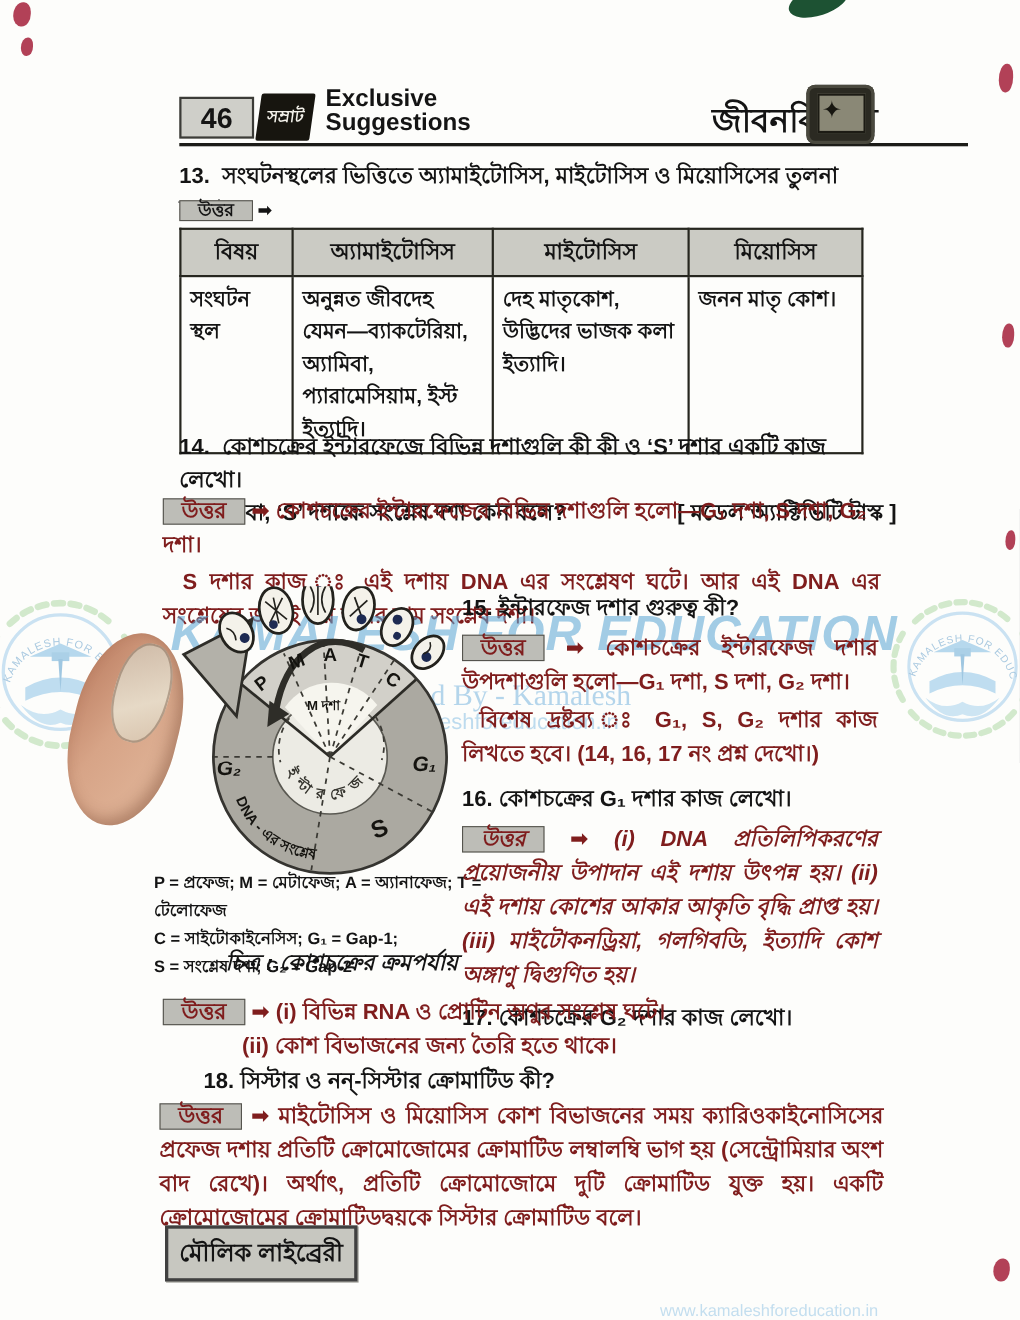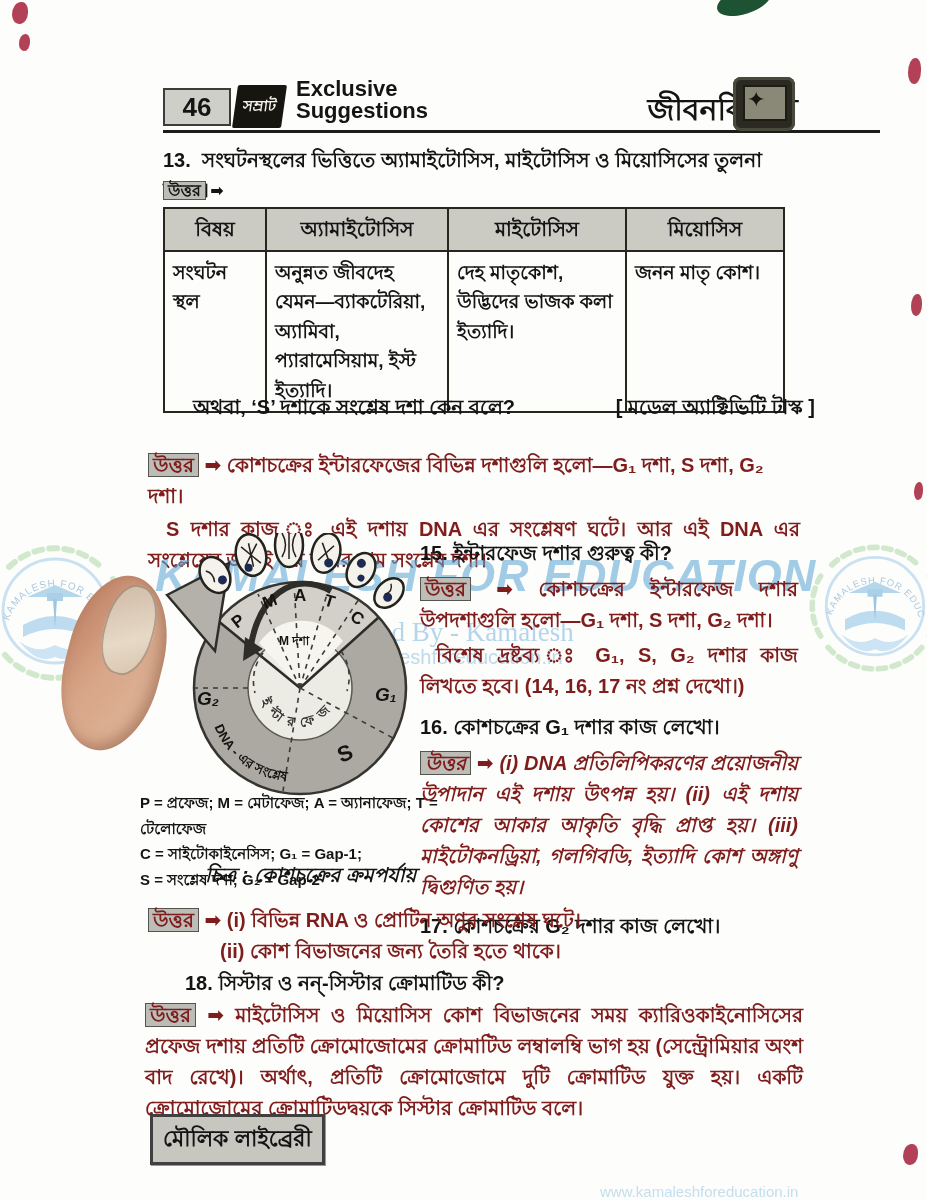--- a/index.html
+++ b/index.html
@@ -15,21 +15,21 @@
   .subject{font-size:30px;font-weight:bold;}
   .hrule{background:#1c1c18;height:3px;}
   .badge{background:#2b2a22;border-radius:8px;width:62px;height:54px;box-shadow:inset 0 0 0 3px #4a493e;}
   .badge .inner{position:absolute;left:10px;top:8px;width:40px;height:32px;background:#8a8876;
                 border:2px solid #1c1b14;}
   .badge .glyph{position:absolute;left:14px;top:10px;font-size:22px;color:#171610;}
   .greensliver{background:#1d5233;border-radius:50%;}
   
   .qline{font-size:20px;font-weight:bold;line-height:1.5;}
   .aline{font-size:20px;font-weight:bold;line-height:1.55;color:#7f1d1d;}
-  .anslabel{background:#bdbdb7;border:1px solid #55544e;padding:0 4px;font-weight:bold;}
+  .anslabel{background:#bdbdb7;border:1px solid #55544e;padding:0 16px;font-weight:bold;}
   .arrow{font-weight:bold;}
   
   table.cmp{border-collapse:collapse;width:620px;table-layout:fixed;border-radius:30px;}
   table.cmp th,table.cmp td{border:2.5px solid #26261f;font-weight:bold;vertical-align:top;
         padding:6px 8px;font-size:19px;line-height:1.55;}
   table.cmp th{background:#cbcbc4;font-size:20px;text-align:center;padding:5px 4px;}
   
   .wm-big{font-size:45px;font-weight:800;font-style:italic;letter-spacing:1px;
           color:rgba(96,168,214,0.58);white-space:nowrap;}
   .wm-presented{font-family:"Liberation Serif","DejaVu Serif",serif;font-size:27px;
@@ -109,20 +109,22 @@
         <td>সংঘটন স্থল</td>
         <td>অনুন্নত জীবদেহ যেমন—ব্যাকটেরিয়া, অ্যামিবা, প্যারামেসিয়াম, ইস্ট ইত্যাদি।</td>
         <td>দেহ মাতৃকোশ, উদ্ভিদের ভাজক কলা ইত্যাদি।</td>
         <td>জনন মাতৃ কোশ।</td>
       </tr>
     </tbody>
       </table>
   </div>
 
   <div class="abs qline" style="left:163px;top:392px;width:640px;">
+    <div><span>14.</span>&nbsp;
+         <span>কোশচক্রের ইন্টারফেজে বিভিন্ন দশাগুলি কী কী ও ‘S’ দশার একটি কাজ লেখো।</span></div>
     <div style="display:flex;width:622px;padding-left:30px;">
       <span>অথবা, ‘S’ দশাকে সংশ্লেষ দশা কেন বলে?</span>
       <span style="flex:1"></span>
       <span class="tag">[ মডেল অ্যাক্টিভিটি টাস্ক ]</span>
     </div>
   </div>
   <div class="abs aline" style="left:148px;top:450px;width:652px;">
     <div>
       <span class="anslabel">উত্তর</span>
       <span class="arrow">➡</span>

